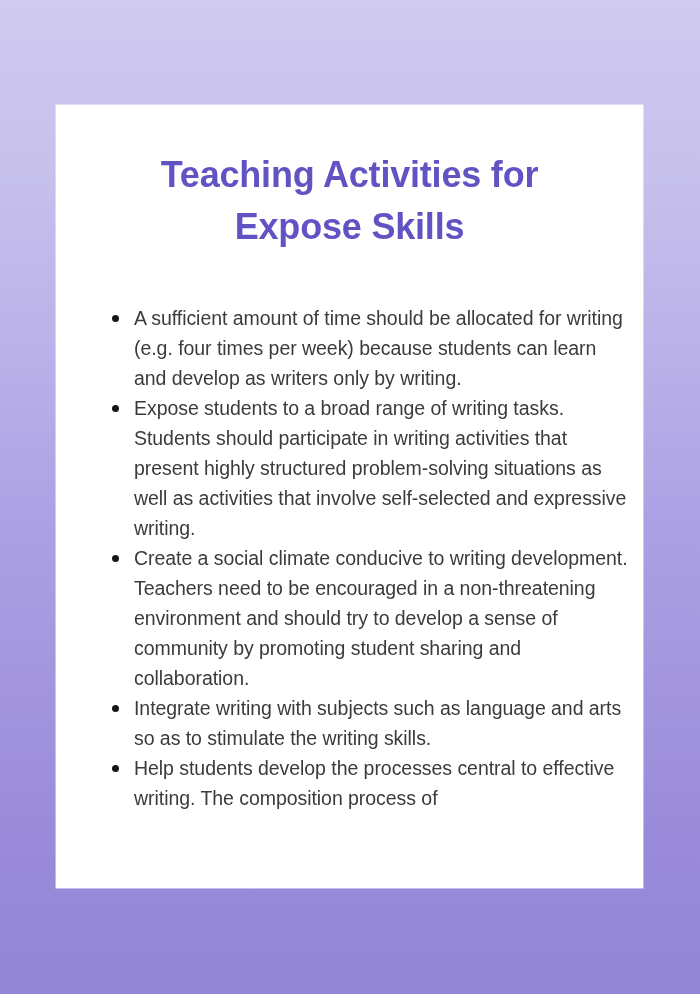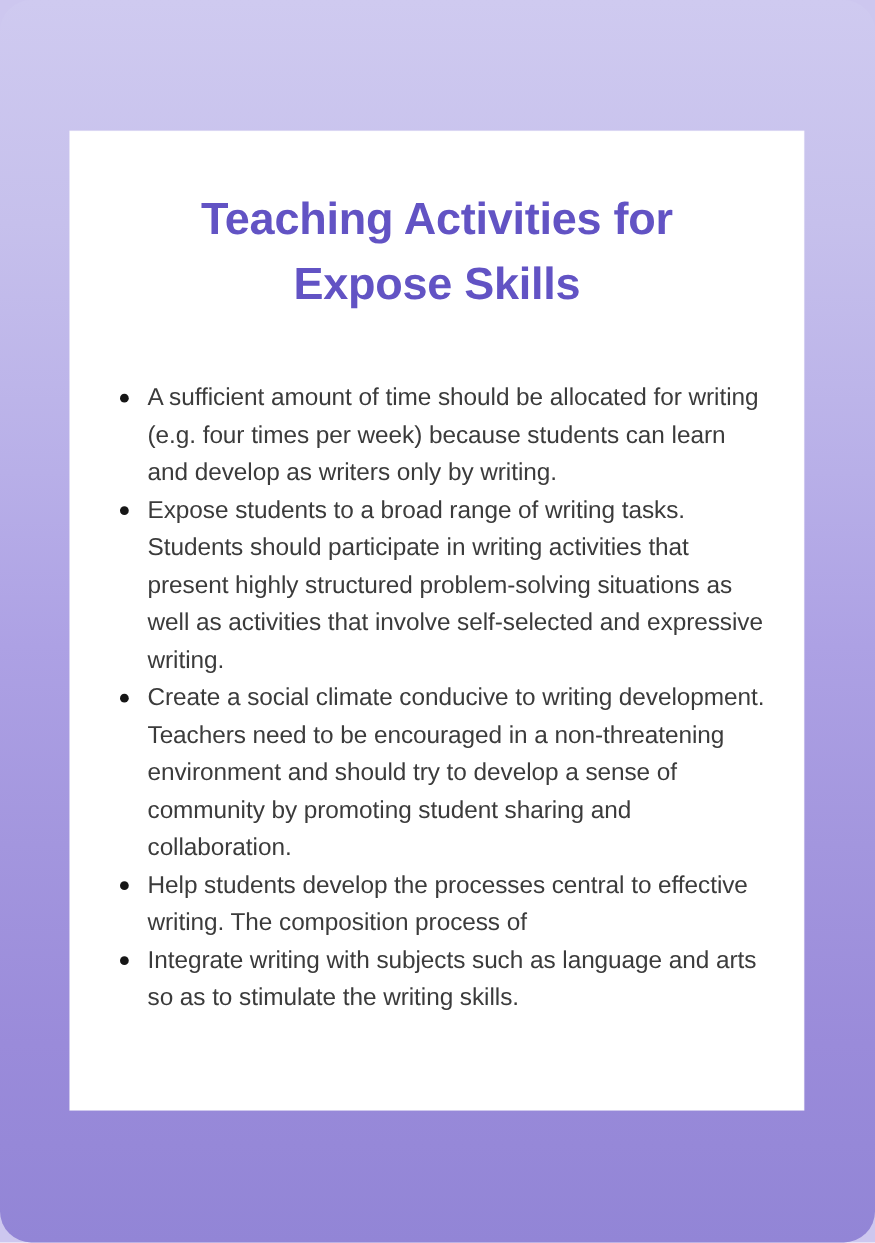--- a/index.html
+++ b/index.html
@@ -22,21 +22,20 @@
     height: 994px;
     background: linear-gradient(180deg,
         #cfcaf0 0%,
         #c6c0ec 18%,
         #b8afe8 38%,
         #ada1e4 52%,
         #a396de 68%,
         #9a8bda 84%,
         #9285d6 100%);
     box-sizing: border-box;
-    border-radius: 25px;
   }
 
   
   .card {
     position: absolute;
     left: 56px;
     top: 105px;
     width: 587px;
     height: 783px;
     background: #ffffff;
@@ -61,21 +60,21 @@
   .title-line {
     display: block;
   }
 
   
   .bullet-list {
     list-style: none;
     margin: 0;
     padding: 0;
     position: absolute;
-    left: 40px;
+    left: 56px;
     top: 198px;
     width: 520px;
   }
 
   .bullet-item {
     position: relative;
     padding-left: 22px;
     margin: 0;
     color: #3b3b3b;
     font-size: 19.5px;
@@ -122,25 +121,25 @@
         <span class="bullet-text">Expose students to a broad range of writing tasks. Students should participate in writing activities that present highly structured problem-solving situations as well as activities that involve self-selected and expressive writing.</span>
       </li>
 
       <li class="bullet-item">
         <span class="bullet-dot"></span>
         <span class="bullet-text">Create a social climate conducive to writing development. Teachers need to be encouraged in a non-threatening environment and should try to develop a sense of community by promoting student sharing and collaboration.</span>
       </li>
 
       <li class="bullet-item">
         <span class="bullet-dot"></span>
-        <span class="bullet-text">Help students develop the processes central to effective writing. The composition process of</span>
+        <span class="bullet-text">Integrate writing with subjects such as language and arts so as to stimulate the writing skills.</span>
       </li>
 
       <li class="bullet-item">
         <span class="bullet-dot"></span>
-        <span class="bullet-text">Integrate writing with subjects such as language and arts so as to stimulate the writing skills.</span>
+        <span class="bullet-text">Help students develop the processes central to effective writing. The composition process of</span>
       </li>
 
     </ul>
 
   </div>
 
 </div>
 
 </body></html>

